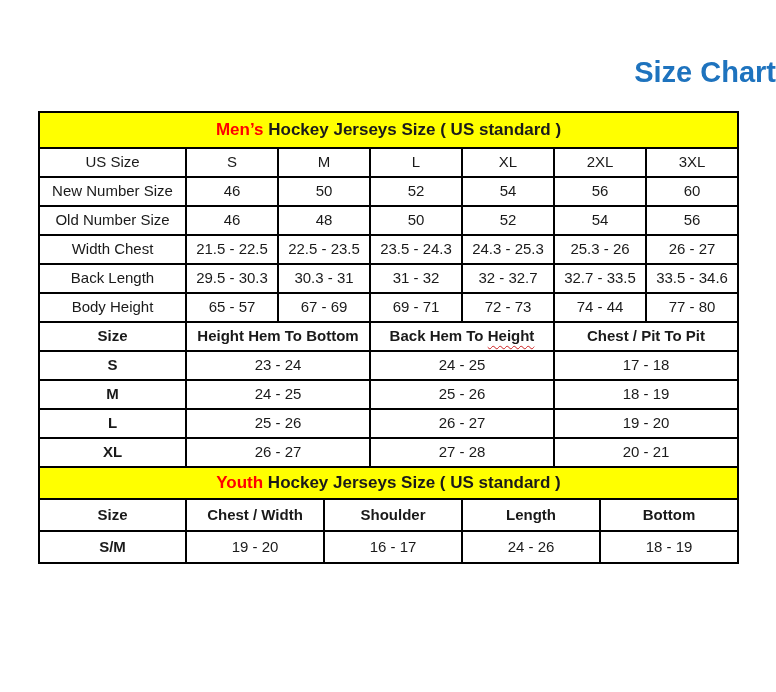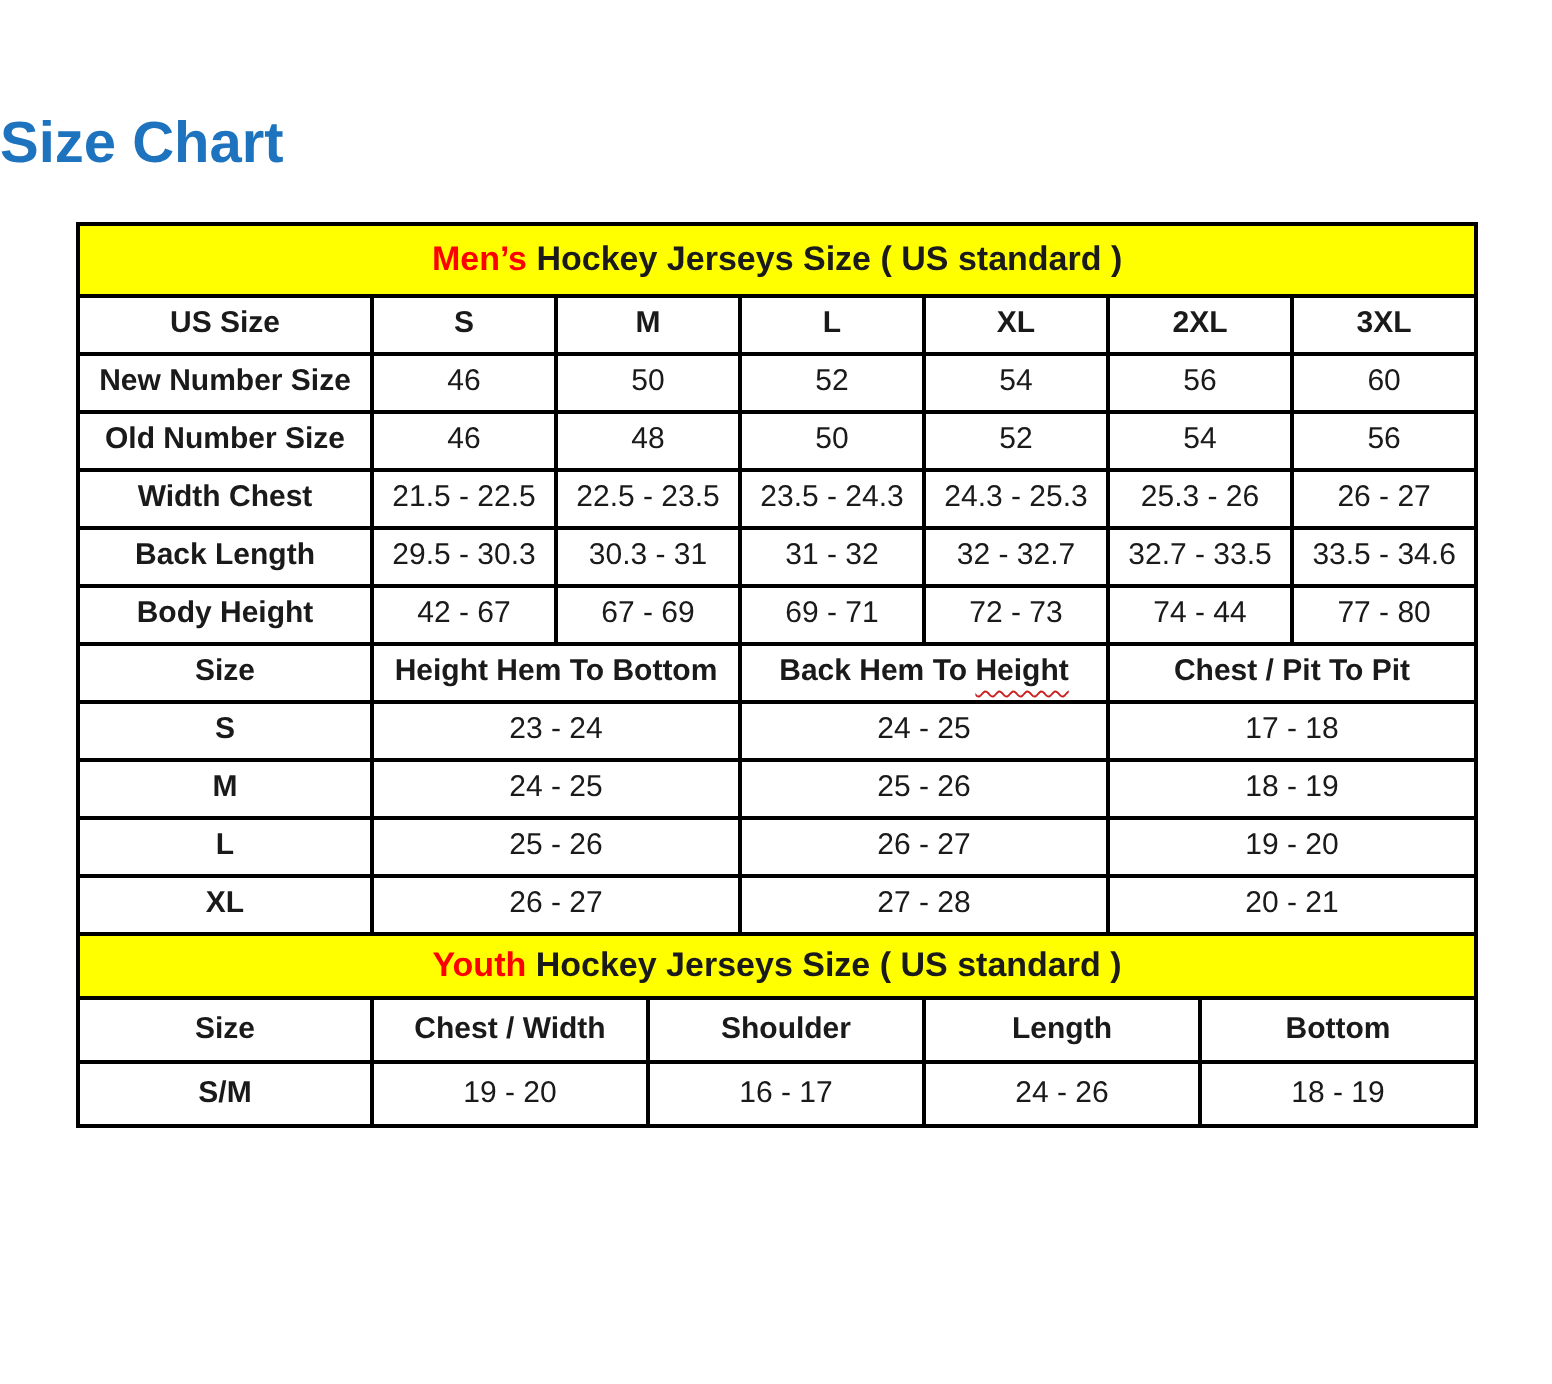--- a/index.html
+++ b/index.html
@@ -8,21 +8,21 @@
     --accent-red:#ff0000;
     --border-black:#000000;
   }
   html,body{margin:0;padding:0;}
   body{
     width:776px;height:692px;background:#ffffff;overflow:hidden;
     font-family:"Liberation Sans",sans-serif;color:#1a1a1a;
   }
   .title{
     margin:56px 0 22px 0;
-    text-align:left;
+    text-align:right;
     font-size:29px;font-weight:bold;letter-spacing:0;
     color:var(--title-blue);
     font-family:"Liberation Sans",sans-serif;
   }
   table.size-table{
     border-collapse:collapse;table-layout:fixed;
     width:699px;margin-left:38px;
     font-family:"Liberation Sans",sans-serif;
     border-radius:28px;
   }
@@ -34,21 +34,21 @@
     padding:0 2px;height:27px;
     overflow:hidden;white-space:nowrap;
   }
   tr.band td{
     background:var(--band-yellow);
     height:34px;font-size:17px;font-weight:bold;
   }
   tr.band .accent{color:var(--accent-red);}
   tr.head th{font-weight:bold;}
   tbody th{font-weight:bold;}
-  table.men tbody th{font-weight:bold;}
+  table.men tbody th{font-weight:normal;}
   table.youth tbody th,table.youth tbody td{height:30px;}
   .squiggle{
     text-decoration:underline;
     text-decoration-style:wavy;
     text-decoration-color:#cc1f1f;
     text-decoration-thickness:1px;
     text-underline-offset:4px;
   }
   col.c-label{width:147px;}
   col.c-men{width:92px;}
@@ -118,21 +118,21 @@
           <th>Back Length</th>
           <td>29.5 - 30.3</td>
           <td>30.3 - 31</td>
           <td>31 - 32</td>
           <td>32 - 32.7</td>
           <td>32.7 - 33.5</td>
           <td>33.5 - 34.6</td>
         </tr>
         <tr>
           <th>Body Height</th>
-          <td>42 - 67</td>
+          <td>65 - 57</td>
           <td>67 - 69</td>
           <td>69 - 71</td>
           <td>72 - 73</td>
           <td>74 - 44</td>
           <td>77 - 80</td>
         </tr>
       </tbody>
   </table>
 
   <table class="size-table women">

